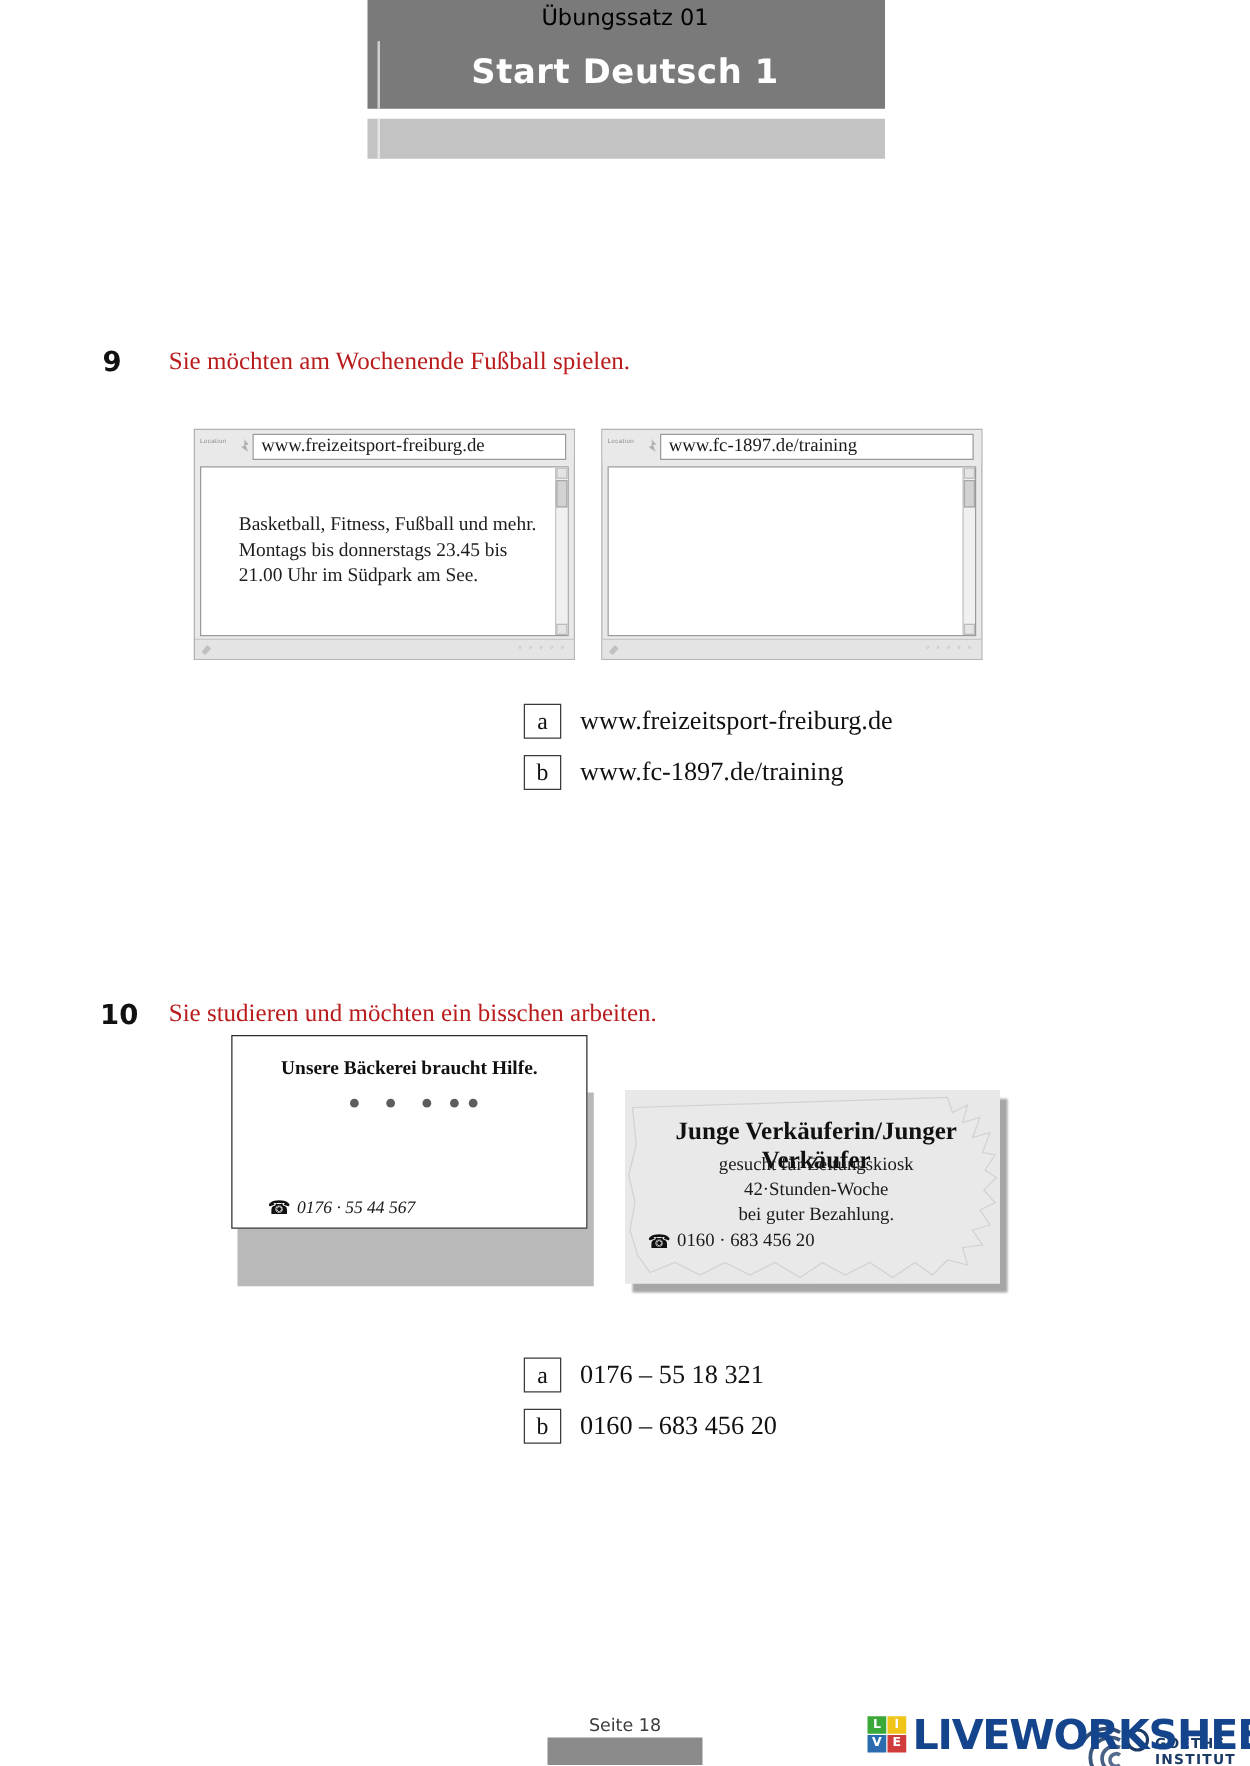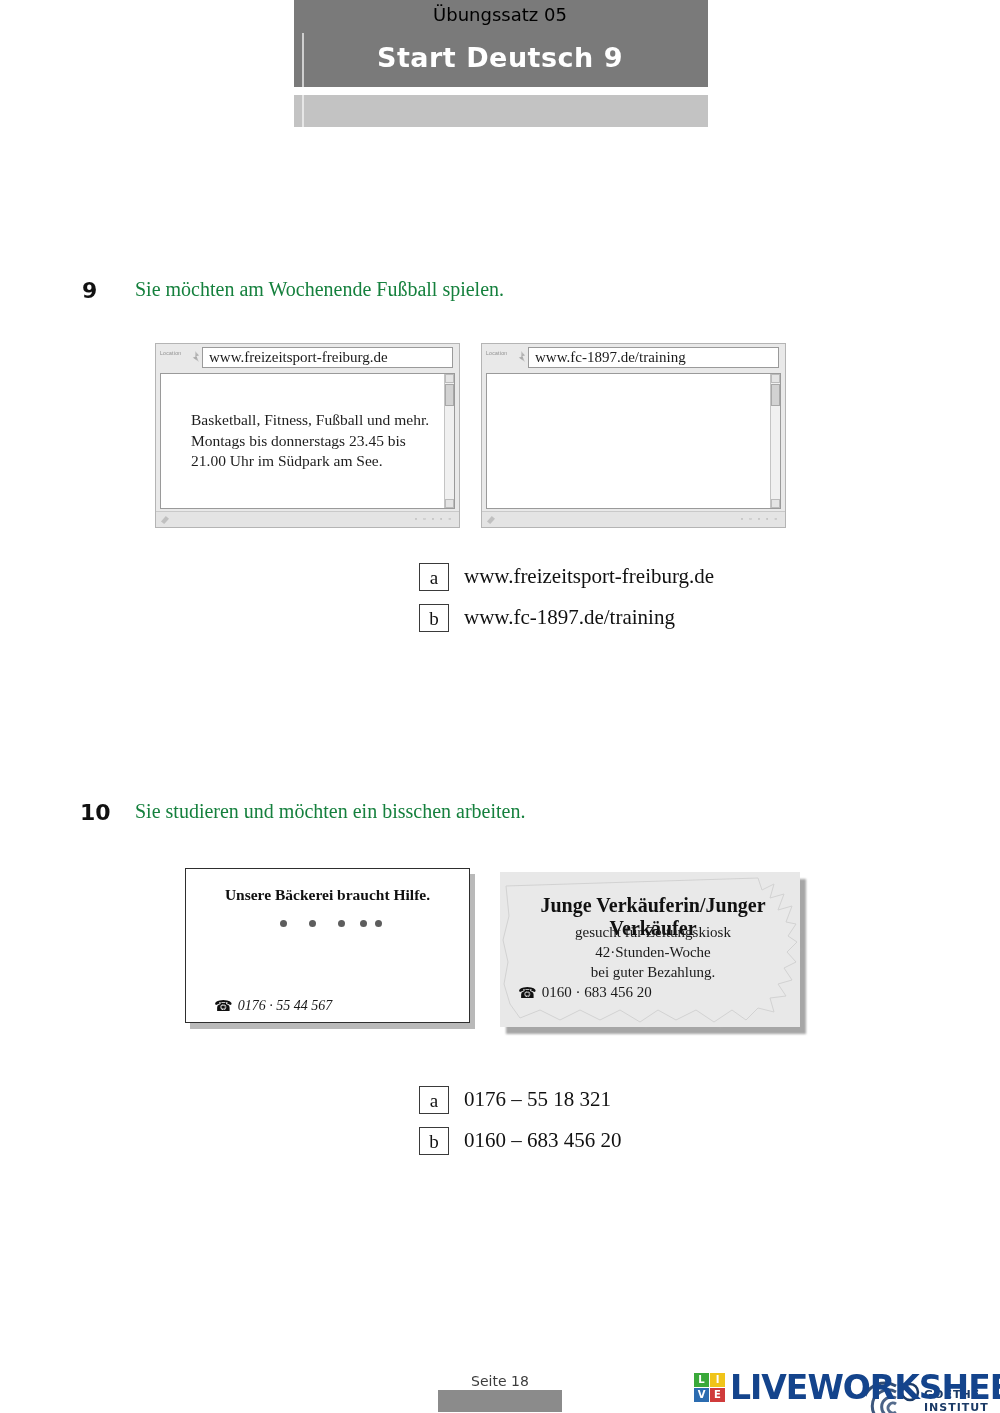--- a/index.html
+++ b/index.html
@@ -64,21 +64,21 @@
     position: absolute;
     font-family: "DejaVu Sans", sans-serif;
     font-weight: bold;
     font-size: 22px;
     color: #111;
   }
   .q-prompt {
     position: absolute;
     font-family: "Liberation Serif", serif;
     font-size: 20px;
-    color: #15803d;
+    color: #b91c1c;
     white-space: nowrap;
     text-align: center;
   }
 
   
   .browser {
     position: absolute;
     background: #e9e9e9;
     border: 1px solid #b4b4b4;
     box-sizing: border-box;
@@ -389,26 +389,26 @@
     color: #1b3a66;
     line-height: 13px;
   }
 </style>
 </head>
 <body>
 
 <div class="hdr-title-bar">
   <div class="edge-line"></div>
 </div>
-<div class="hdr-title-text">Start Deutsch 9</div>
+<div class="hdr-title-text">Start Deutsch 1</div>
 
 <div class="hdr-sub-bar">
   <div class="edge-line"></div>
 </div>
-<div class="hdr-sub-text">Übungssatz 05</div>
+<div class="hdr-sub-text">Übungssatz 01</div>
 
 <div class="q-num" style="left:82px; top:278px;">9</div>
 <div class="q-prompt" style="left:135px; top:278px;">Sie möchten am Wochenende Fußball spielen.</div>
 
 <div class="browser" style="left:155px; top:343px; width:305px; height:185px;">
   <div class="browser-toolbar">
     <div class="loc-label">Location</div>
     <div class="loc-bolt"></div>
     <div class="addr-field">www.freizeitsport-freiburg.de</div>
   </div>
@@ -453,21 +453,21 @@
 </div>
 <div class="opt-row" style="left:419px; top:604px;">
   <div class="opt-box">b</div>
   <div class="opt-text">www.fc-1897.de/training</div>
 </div>
 
 <div class="q-num" style="left:80px; top:800px;">10</div>
 <div class="q-prompt" style="left:135px; top:800px;">Sie studieren und möchten ein bisschen arbeiten.</div>
 
 <div class="bakery-shadow" style="left:190px; top:874px; width:285px; height:155px;"></div>
-<div class="bakery" style="left:185px; top:868px; width:285px; height:155px;">
+<div class="bakery" style="left:185px; top:828px; width:285px; height:155px;">
   <div class="bakery-title">Unsere Bäckerei braucht Hilfe.</div>
   <div class="bakery-dots">
     <i></i><i></i><i></i><i class="tight"></i><i class="tight"></i>
   </div>
   <div class="bakery-phone"><span class="tel-glyph">☎</span><span>0176 · 55 44 567</span></div>
 </div>
 
 <div class="torn-wrap" style="left:500px; top:872px; width:300px; height:155px;">
   <svg class="torn-shadow" viewBox="0 0 300 155" preserveAspectRatio="none">
     <path fill="#a8a8a8" d="M6,14 L258,6 L262,18 L274,12 L270,26 L284,22 L278,38 L292,34 L286,50

